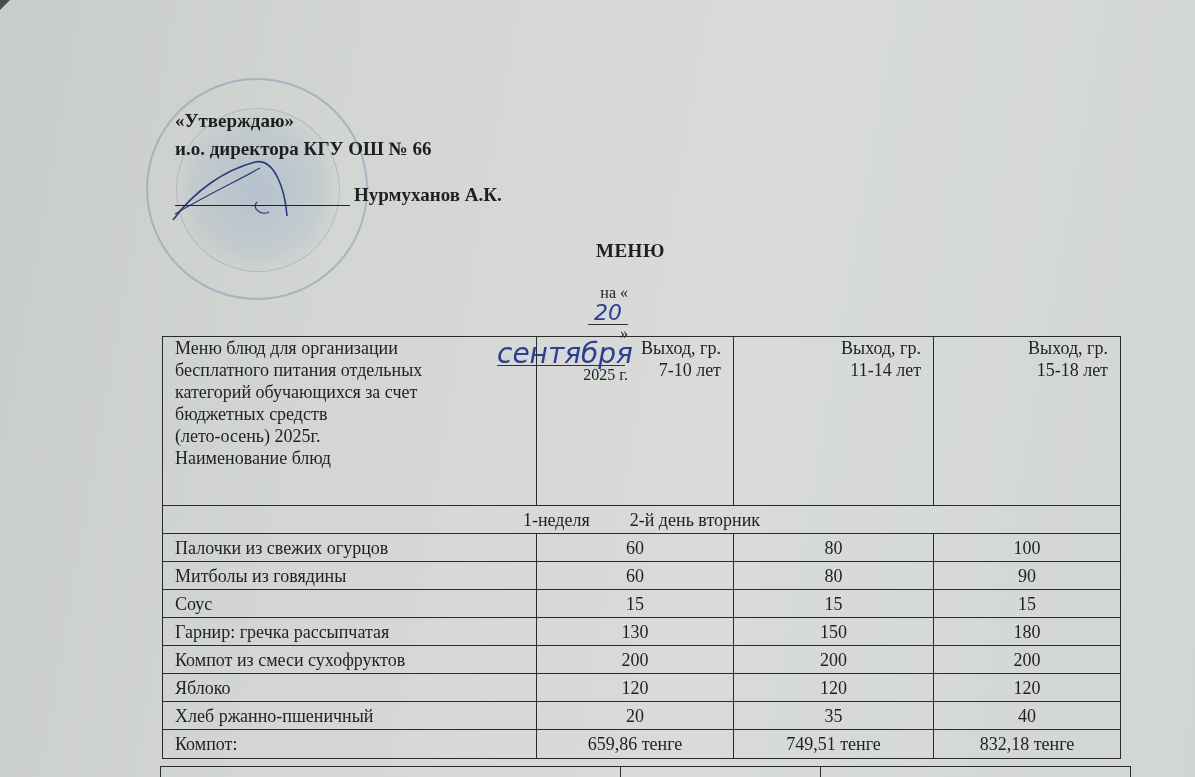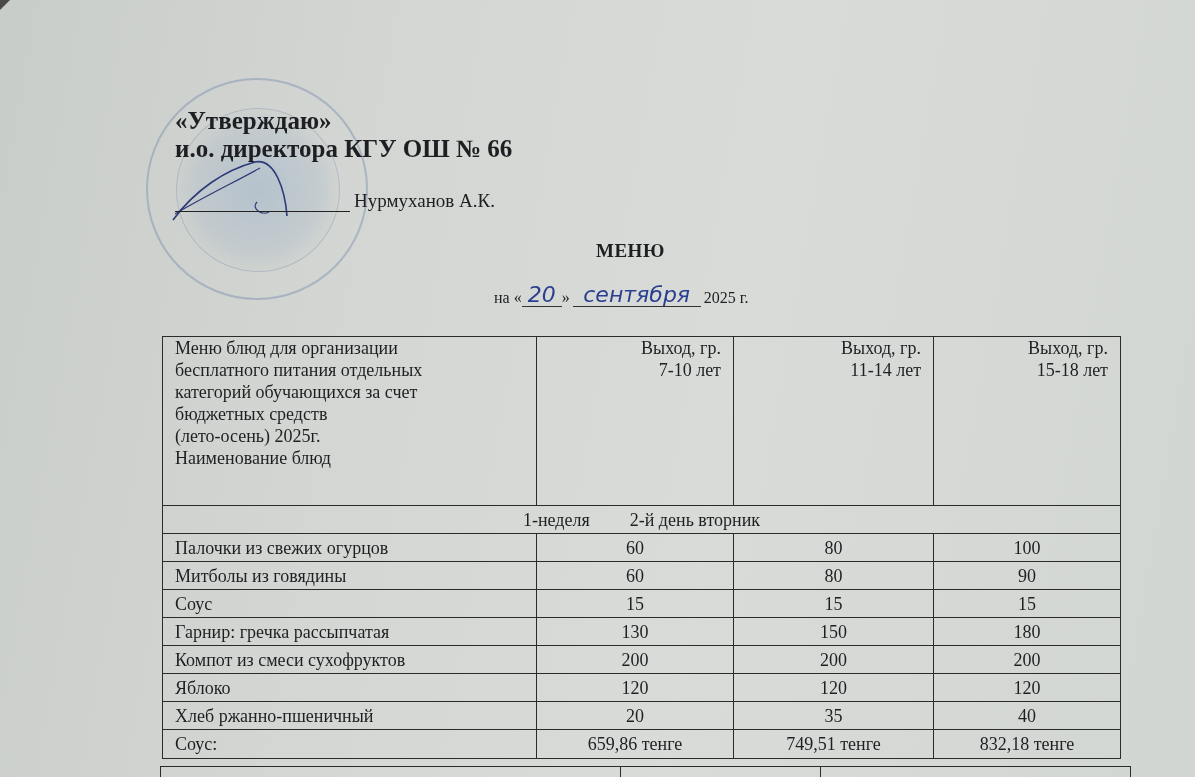--- a/index.html
+++ b/index.html
@@ -45,30 +45,30 @@
       left: 165px;
       top: 150px;
       width: 160px;
       height: 75px;
     }
     .approve-block {
       position: absolute;
       left: 175px;
       top: 107px;
       font-weight: bold;
-      font-size: 25px;
+      font-size: 19px;
       line-height: 28px;
     }
     .approve-block .line1 { display: block; }
     .approve-block .line2 { display: block; }
     .sign-row {
       position: absolute;
       left: 175px;
-      top: 190px;
-      font-weight: normal;
+      top: 184px;
+      font-weight: bold;
       font-size: 19px;
       display: flex;
       align-items: flex-end;
     }
     .sign-line {
       display: inline-block;
       width: 175px;
       border-bottom: 1.5px solid #222;
       height: 20px;
       margin-right: 4px;
@@ -82,41 +82,42 @@
       letter-spacing: 0.5px;
     }
     .date-row {
       position: absolute;
       left: 494px;
       top: 284px;
       font-size: 16px;
       display: flex;
       align-items: flex-end;
       white-space: nowrap;
+      flex-direction: column;
     }
     .date-day {
       display: inline-block;
       width: 40px;
       border-bottom: 1px solid #333;
       text-align: center;
       font-family: "DejaVu Sans", sans-serif;
       font-style: italic;
       color: #2a3f8f;
       font-size: 22px;
       line-height: 22px;
     }
     .date-month {
       display: inline-block;
       width: 128px;
       border-bottom: 1px solid #333;
       text-align: center;
       font-family: "DejaVu Sans", sans-serif;
       font-style: italic;
       color: #2a3f8f;
-      font-size: 22px;
+      font-size: 28px;
       line-height: 22px;
       margin-left: 3px;
       margin-right: 3px;
     }
     table.menu-table {
       position: absolute;
       left: 162px;
       top: 336px;
       border-collapse: collapse;
       font-size: 18px;
@@ -276,21 +277,21 @@
     <td class="num">120</td>
     <td class="num">120</td>
   </tr>
   <tr class="item-row">
     <td>Хлеб ржанно-пшеничный</td>
     <td class="num">20</td>
     <td class="num">35</td>
     <td class="num">40</td>
   </tr>
   <tr class="total-row">
-    <td>Соус:</td>
+    <td>Компот:</td>
     <td class="num">659,86 тенге</td>
     <td class="num">749,51 тенге</td>
     <td class="num">832,18 тенге</td>
   </tr>
 </tbody>
   </table>
 
 <table class="partial-table">
   <colgroup>
     <col style="width:460px">

